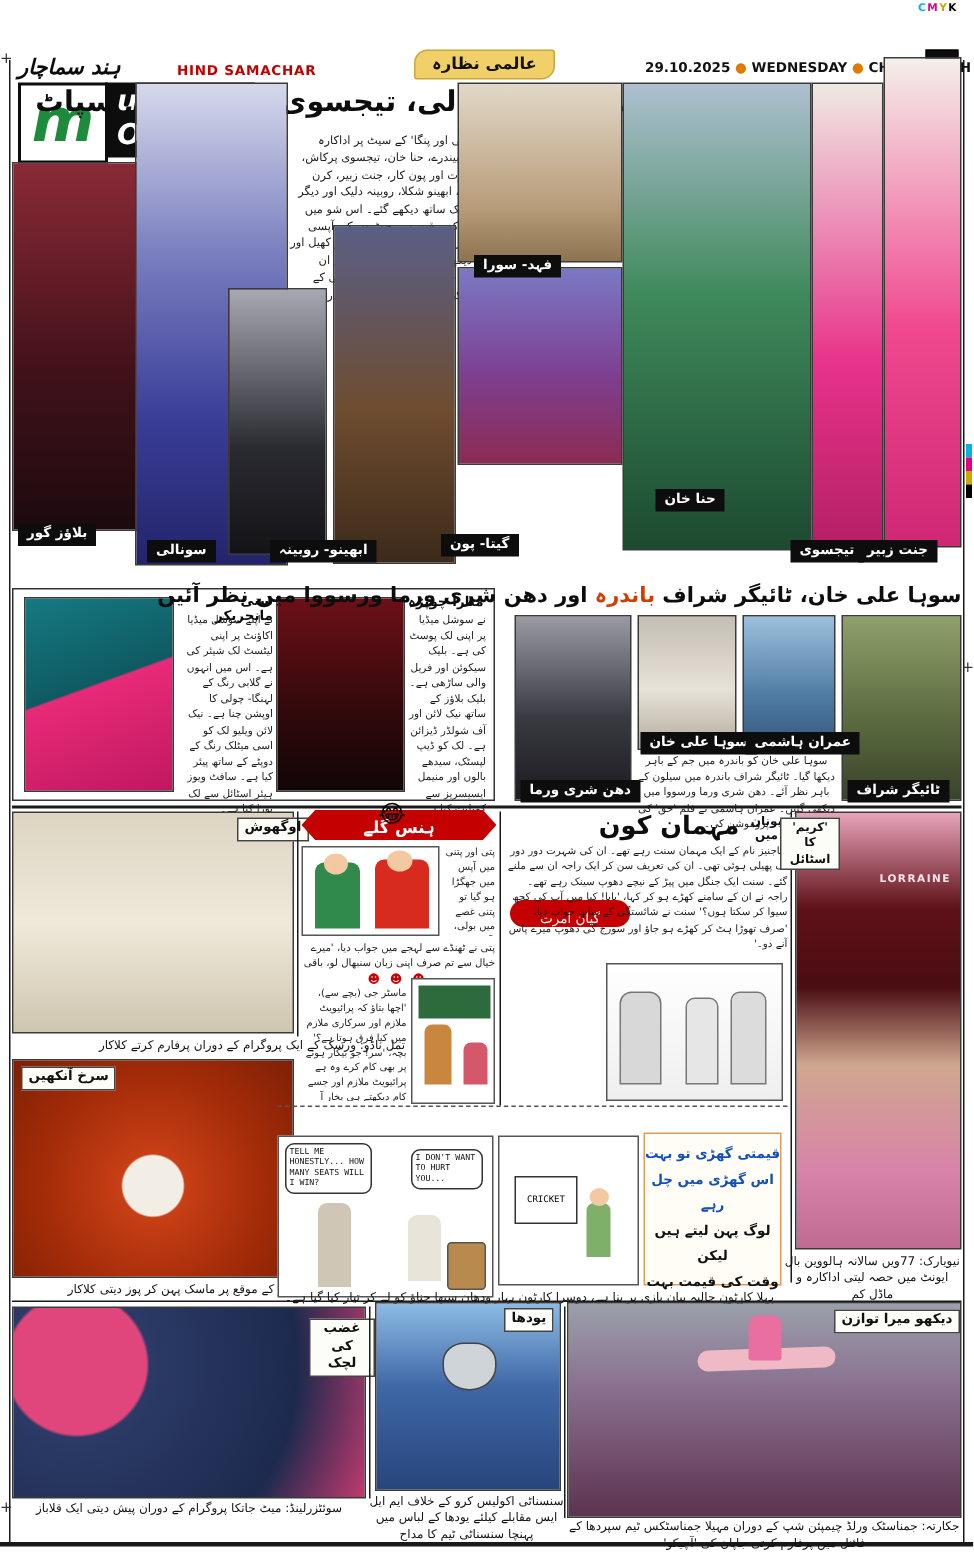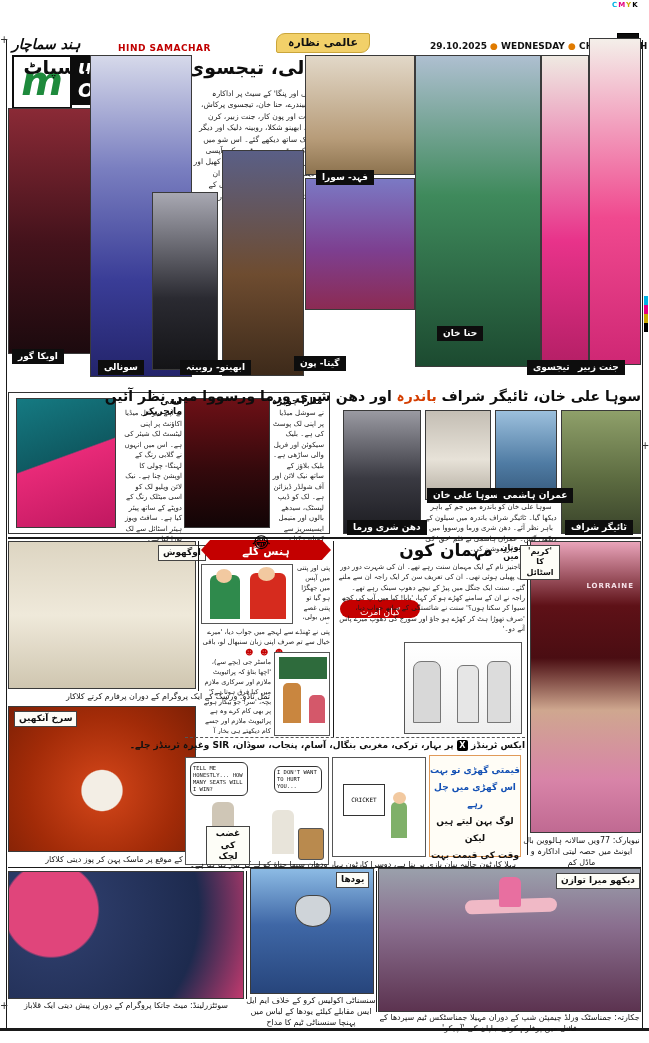--- a/index.html
+++ b/index.html
@@ -73,21 +73,21 @@
   <div class="abs photo" style="left:8px;top:108px;width:84px;height:246px;background:linear-gradient(180deg,#8a2a36 0%,#43121b 55%,#1c0a0e 100%);"></div>
   <div class="abs photo" style="left:90px;top:55px;width:102px;height:322px;background:linear-gradient(180deg,#d6d9ea 0%,#7a7fc0 35%,#3a3d97 70%,#23246b 100%);"></div>
   <div class="abs photo" style="left:152px;top:192px;width:66px;height:178px;background:linear-gradient(180deg,#a8a8b2 0%,#2a2a31 60%,#141417 100%);"></div>
   <div class="abs photo" style="left:222px;top:150px;width:82px;height:226px;background:linear-gradient(180deg,#5a5f86 0%,#6e4c30 55%,#3d2a1a 100%);"></div>
   <div class="abs photo" style="left:305px;top:55px;width:110px;height:120px;background:linear-gradient(180deg,#e2d8c8 0%,#b79c79 70%,#8d734f 100%);"></div>
   <div class="abs photo" style="left:305px;top:178px;width:110px;height:132px;background:linear-gradient(180deg,#7b79c4 0%,#7d3f90 55%,#8c2b53 100%);"></div>
   <div class="abs photo" style="left:415px;top:55px;width:126px;height:312px;background:linear-gradient(180deg,#aebfd0 0%,#3f8a5c 45%,#1c4a30 100%);"></div>
   <div class="abs photo" style="left:541px;top:55px;width:48px;height:310px;background:linear-gradient(180deg,#efe9e2 0%,#e8338a 60%,#b51f66 100%);"></div>
   <div class="abs photo" style="left:589px;top:38px;width:52px;height:327px;background:linear-gradient(180deg,#f4efe9 0%,#f0498f 55%,#cf2774 100%);"></div>
 
-  <div class="abs chip" style="left:12px;top:349px;">اویکا گور</div>
+  <div class="abs chip" style="left:12px;top:349px;">بلاؤز گور</div>
   <div class="abs chip" style="left:98px;top:360px;">سونالی</div>
   <div class="abs chip" style="left:180px;top:360px;">ابھینو- روبینہ</div>
   <div class="abs chip" style="left:316px;top:170px;">فہد- سورا</div>
   <div class="abs chip" style="left:294px;top:356px;">گیتا- پون</div>
   <div class="abs chip" style="left:437px;top:326px;">حنا خان</div>
   <div class="abs chip" style="left:527px;top:360px;">تیجسوی</div>
   <div class="abs chip" style="left:572px;top:360px;">جنت زبیر</div>
 
   <div class="abs" style="left:8px;top:392px;width:322px;height:142px;border:1px solid #333;box-sizing:border-box;"></div>
   <div class="abs photo" style="left:16px;top:398px;width:100px;height:130px;background:linear-gradient(160deg,#157a82 0%,#0f5a62 45%,#e82a78 46%,#c01860 100%);"></div>
@@ -138,25 +138,20 @@
   <div class="abs body-txt" style="left:201px;top:627px;width:129px;height:20px;font-size:6.8px;overflow:hidden;">پتی نے ٹھنڈے سے لہجے میں جواب دیا، 'میرے خیال سے تم صرف اپنی زبان سنبھال لو، باقی سب خود سنبھل جائے گا۔'</div>
   <div class="abs" style="left:245px;top:648px;color:#c40000;font-size:8px;letter-spacing:2px;">☻ ☻ ☻</div>
   <div class="abs body-txt" style="left:201px;top:658px;width:70px;height:76px;font-size:6.6px;overflow:hidden;">ماسٹر جی (بچے سے)، 'اچھا بتاؤ کہ پرائیویٹ ملازم اور سرکاری ملازم میں کیا فرق ہوتا ہے؟' بچہ، 'سر! جو بیکار ہونے پر بھی کام کرے وہ ہے پرائیویٹ ملازم اور جسے کام دیکھتے ہی بخار آ جائے وہ ہوتا ہے سرکاری ملازم۔'</div>
   <div class="abs cartoon" style="left:274px;top:652px;width:56px;height:84px;">
     <div style="position:absolute;left:4px;top:4px;width:48px;height:22px;background:#2e6b3c;"></div>
     <div style="position:absolute;left:8px;top:30px;width:18px;height:40px;background:#c9863f;border-radius:5px 5px 0 0;"></div>
     <div style="position:absolute;left:34px;top:42px;width:16px;height:28px;background:#d4586a;border-radius:5px 5px 0 0;"></div>
   </div>
 
   <div class="abs dotline" style="left:185px;top:737px;width:340px;"></div>
-  <div class="abs urdu" style="left:185px;top:740px;width:340px;font-size:9px;font-weight:700;color:#111;text-align:center;white-space:nowrap;">
-    <span>ایکس ٹرینڈز</span>
-    <span style="display:inline-block;background:#000;color:#fff;width:11px;height:11px;line-height:11px;font-size:8px;text-align:center;border-radius:2px;vertical-align:middle;">X</span>
-    <span>پر بہار، ترکی، مغربی بنگال، آسام، پنجاب، سوڈان، SIR وغیرہ ٹرینڈز چلے۔</span>
-  </div>
 
   <div class="abs cartoon" style="left:185px;top:757px;width:144px;height:108px;">
     <div class="bubble" style="left:4px;top:4px;width:52px;">TELL ME HONESTLY... HOW MANY SEATS WILL I WIN?</div>
     <div class="bubble" style="left:88px;top:8px;width:42px;">I DON'T WANT TO HURT YOU...</div>
     <div style="position:absolute;left:26px;top:44px;width:22px;height:56px;background:#cfc6b6;border-radius:6px 6px 0 0;"></div>
     <div style="position:absolute;left:86px;top:52px;width:22px;height:44px;background:#e8e4da;border-radius:6px 6px 0 0;"></div>
     <div style="position:absolute;left:112px;top:70px;width:24px;height:30px;border:1px solid #555;border-radius:3px;background:#b98a4e;"></div>
   </div>
   <div class="abs cartoon" style="left:332px;top:757px;width:94px;height:100px;">
     <div style="position:absolute;left:10px;top:26px;width:40px;height:30px;border:1px solid #333;background:#fff;font-size:6px;text-align:center;line-height:30px;font-family:'DejaVu Sans Mono',monospace;">CRICKET</div>
@@ -188,21 +183,21 @@
 
   <div class="abs photo" style="left:530px;top:541px;width:111px;height:292px;background:linear-gradient(180deg,#e9a4ba 0%,#5e1117 22%,#4a0d12 40%,#cfa78f 58%,#d884a8 82%,#c06a92 100%);">
     <div style="position:absolute;right:6px;top:40px;color:#f7e3ea;font-size:7px;letter-spacing:1px;font-weight:700;">LORRAINE</div>
   </div>
   <div class="abs wlabel" style="left:520px;top:545px;width:30px;font-size:8px;">'کریم' کا اسٹائل</div>
   <div class="abs cap" style="left:522px;top:836px;width:119px;">نیویارک: 77ویں سالانہ ہالووین بال ایونٹ میں حصہ لیتی اداکارہ و ماڈل کم</div>
 
   <div class="abs rule" style="left:8px;top:867px;width:633px;height:1px;"></div>
 
   <div class="abs photo" style="left:8px;top:871px;width:236px;height:128px;background:radial-gradient(circle at 18% 30%,#e0457b 0%,#e0457b 22%,#2b3a66 23%,#1d2a4e 70%,#c23a6e 100%);"></div>
-  <div class="abs wlabel" style="left:206px;top:826px;width:34px;">غضب کی لچک</div>
+  <div class="abs wlabel" style="left:206px;top:879px;width:34px;">غضب کی لچک</div>
   <div class="abs cap" style="left:8px;top:1001px;width:236px;">سوئٹزرلینڈ: میٹ جاتکا پروگرام کے دوران پیش دیتی ایک قلاباز</div>
 
   <div class="abs photo" style="left:250px;top:868px;width:124px;height:126px;background:linear-gradient(180deg,#8cbbe4 0%,#3f67a6 45%,#27457c 100%);">
     <div style="position:absolute;left:44px;top:26px;width:34px;height:30px;background:#cfd4d9;border-radius:40% 40% 50% 50%;border:1px solid #444;"></div>
   </div>
   <div class="abs wlabel" style="left:336px;top:872px;">یودھا</div>
   <div class="abs cap" style="left:246px;top:996px;width:130px;">سنسناٹی اکولیس کرو کے خلاف ایم ایل ایس مقابلے کیلئے یودھا کے لباس میں پہنچا سنسناٹی ٹیم کا مداح</div>
 
   <div class="abs photo" style="left:378px;top:868px;width:263px;height:144px;background:linear-gradient(180deg,#9aa0ab 0%,#8a6f8f 40%,#5c3350 100%);">
     <div style="position:absolute;left:86px;top:30px;width:92px;height:14px;background:#f0b9c6;border-radius:7px;transform:rotate(-2deg);"></div>

